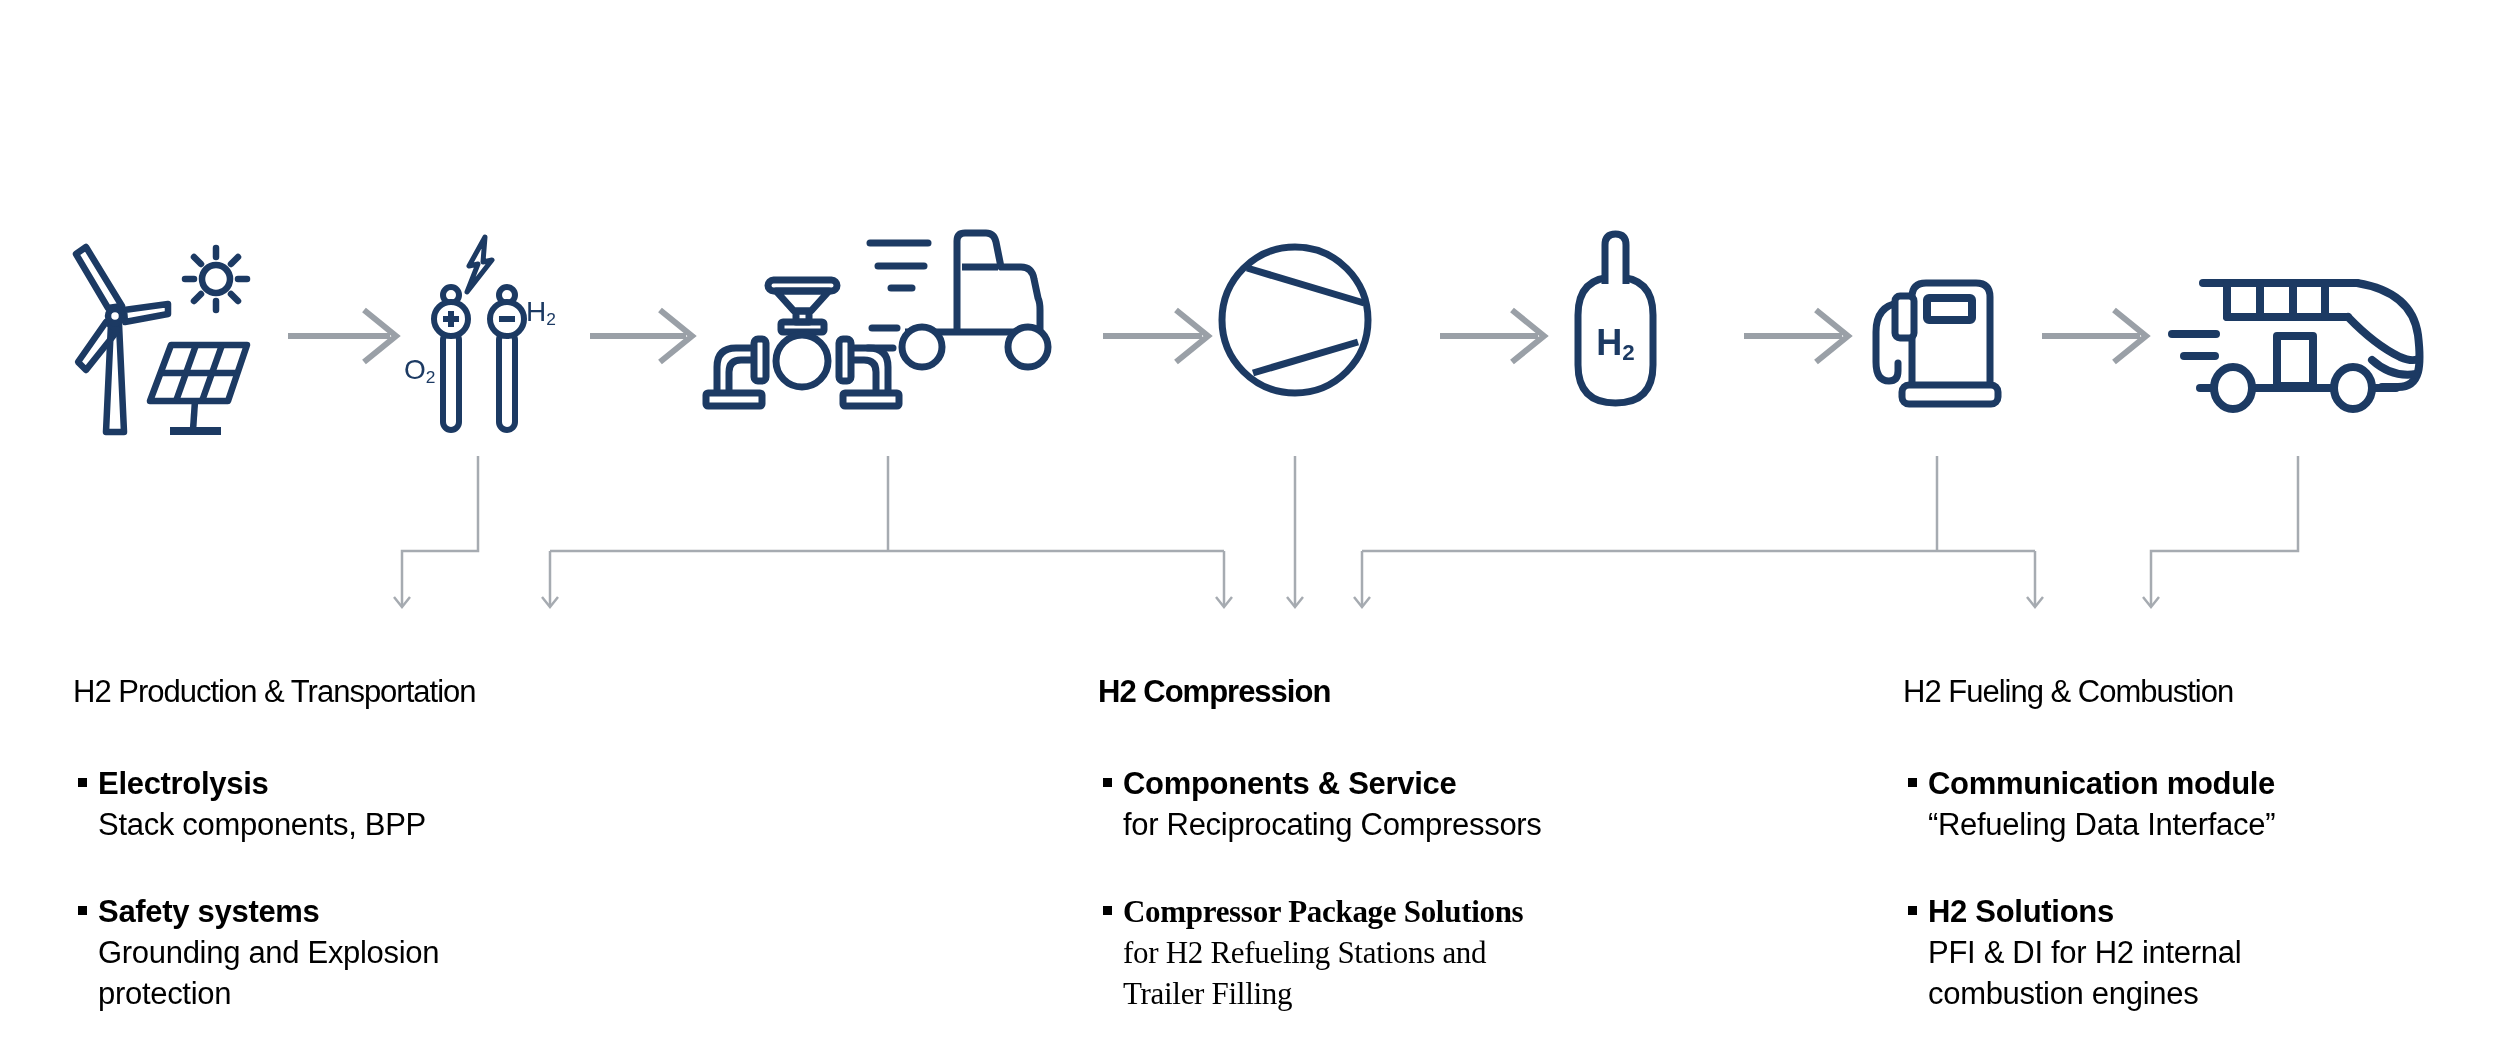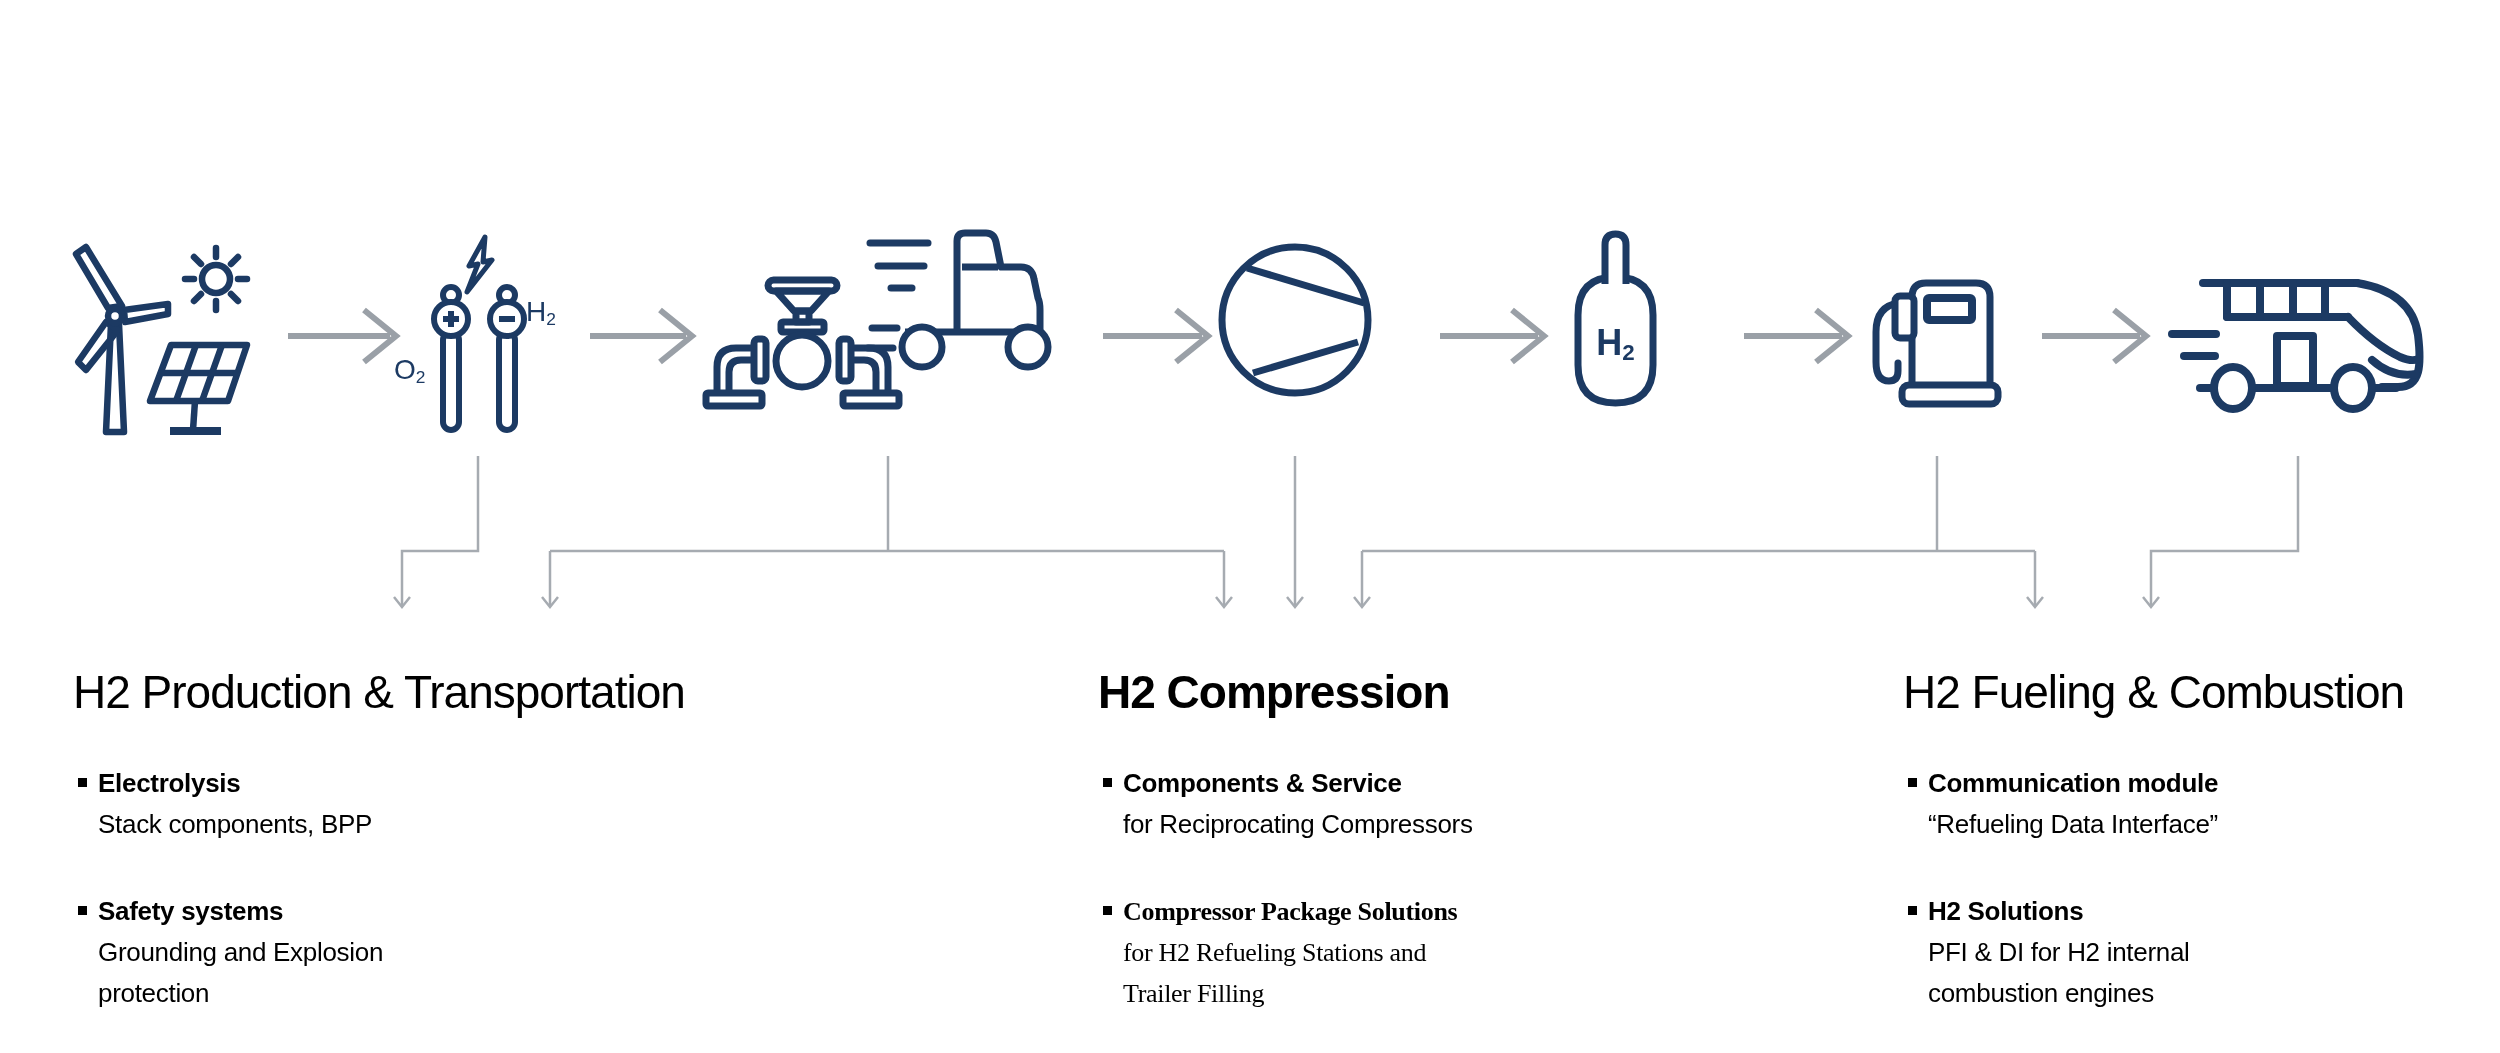--- a/index.html
+++ b/index.html
@@ -11,28 +11,28 @@
   .chem-label{
     position:absolute;color:#1c3a63;font-size:28px;font-weight:400;white-space:nowrap;
   }
   .chem-label sub{font-size:0.62em;vertical-align:-0.22em;}
   .tank-label{
     position:absolute;left:1578px;top:322px;width:75px;text-align:center;
     color:#1c3a63;font-size:36px;font-weight:700;
   }
   .tank-label sub{font-size:0.62em;vertical-align:-0.22em;}
   .section-heading{
-    position:absolute;top:666px;font-size:46px;line-height:52px;font-weight:400;
+    position:absolute;top:666px;font-size:31px;line-height:52px;font-weight:400;
     letter-spacing:-1px;white-space:nowrap;color:#000;
   }
   .bullet{position:absolute;white-space:nowrap;}
   .bullet .marker{
     position:absolute;left:5px;top:15px;width:9px;height:9px;background:#000;
   }
-  .bullet .content{margin-left:25px;font-size:26px;line-height:41px;letter-spacing:-0.3px;}
+  .bullet .content{margin-left:25px;font-size:31px;line-height:41px;letter-spacing:-0.3px;}
   .bullet .content .title{font-weight:700;}
   .bullet .content .line{font-weight:400;}
 </style>
 </head>
 <body>
 
 <div id="canvas">
 
   <svg id="diagram-svg" width="2500" height="1053" viewBox="0 0 2500 1053">
 
@@ -196,21 +196,21 @@
         <path d="M2035,551 V605"></path>
           <path d="M2027,597 L2035,607 L2043,597"></path>
       </g>
       <g>
         <path d="M2298,456 V551 H2151 V605"></path>
         <path d="M2143,597 L2151,607 L2159,597"></path>
       </g>
     </g>
   </svg>
 
-  <div class="chem-label" style="left:394px;top:354px;"><span>O</span><sub>2</sub></div>
+  <div class="chem-label" style="left:404px;top:354px;"><span>O</span><sub>2</sub></div>
   <div class="chem-label" style="left:526px;top:296px;"><span>H</span><sub>2</sub></div>
   <div class="tank-label"><span>H</span><sub>2</sub></div>
 
   <div class="section-heading" style="left:73px;">H2 Production &amp; Transportation</div>
 
   <div class="bullet" style="left:73px;top:763px;">
     <span class="marker"></span>
     <div class="content">
       <div class="title">Electrolysis</div>
       <div class="line">Stack components, BPP</div>

